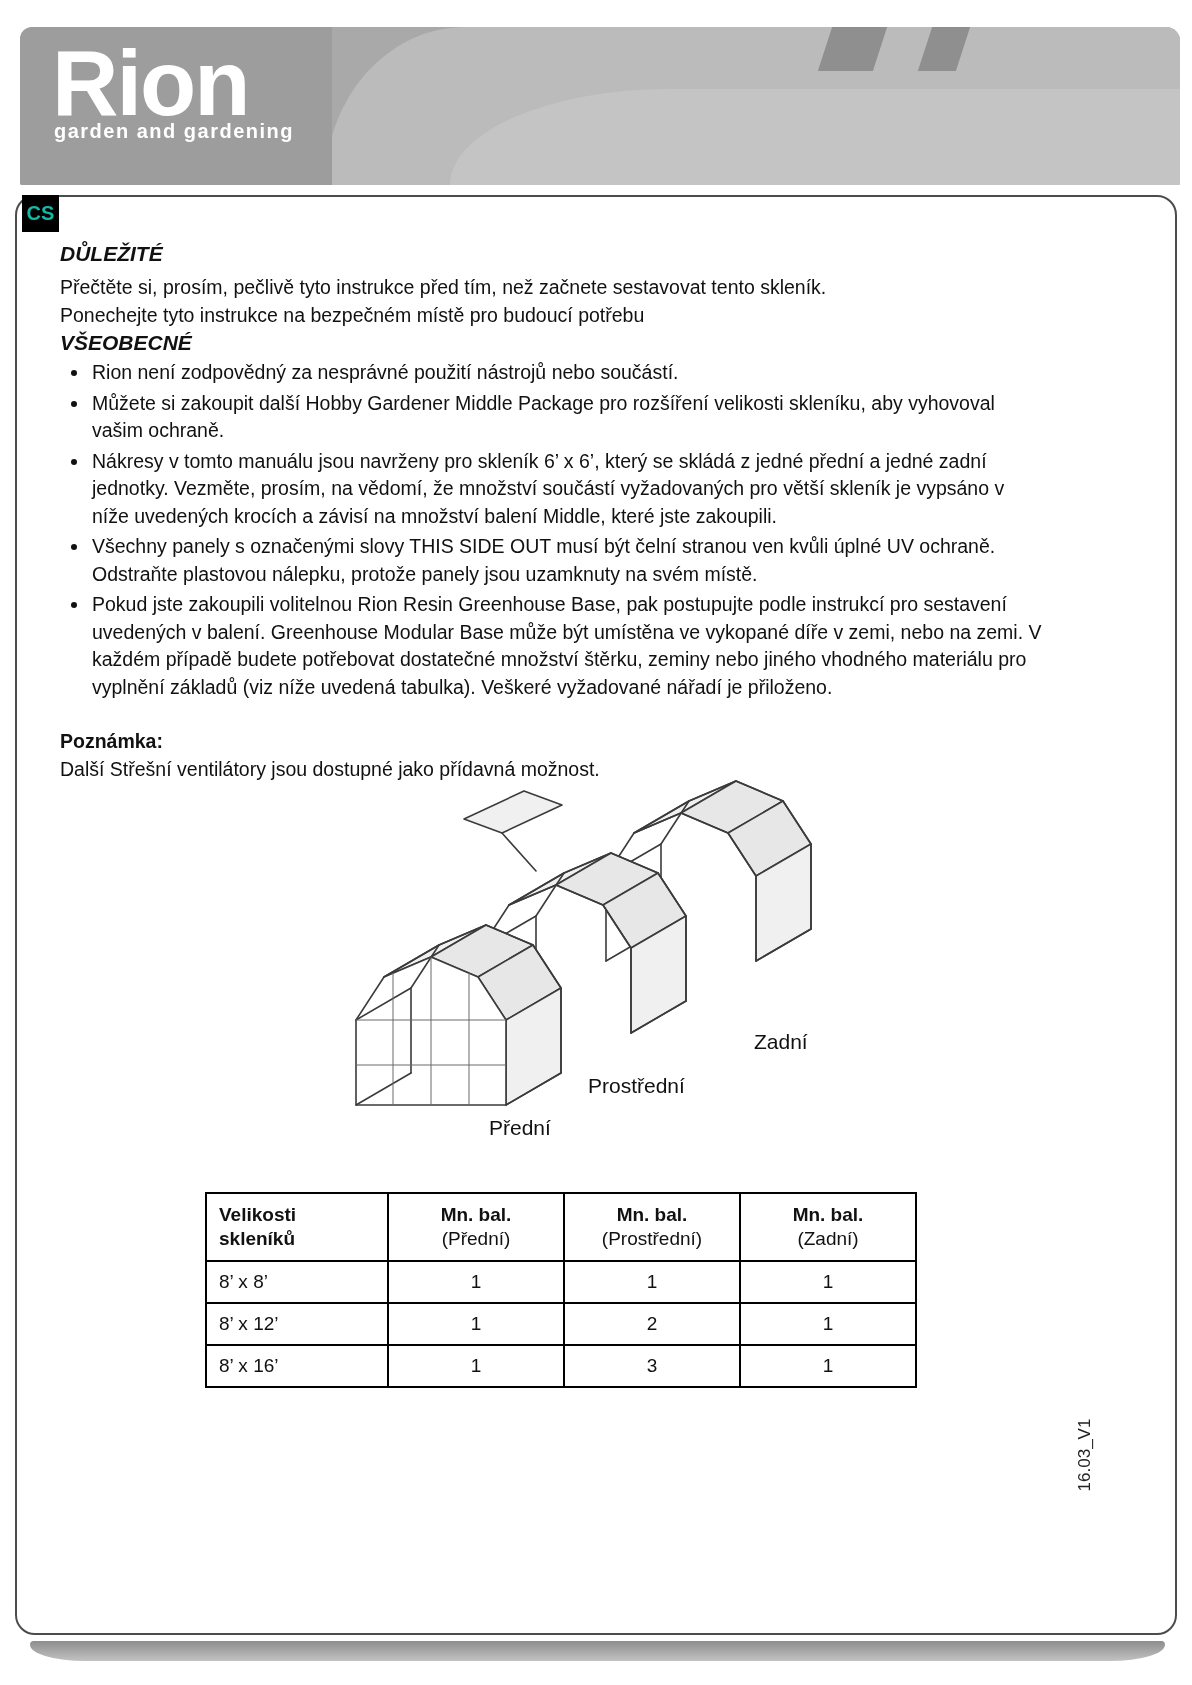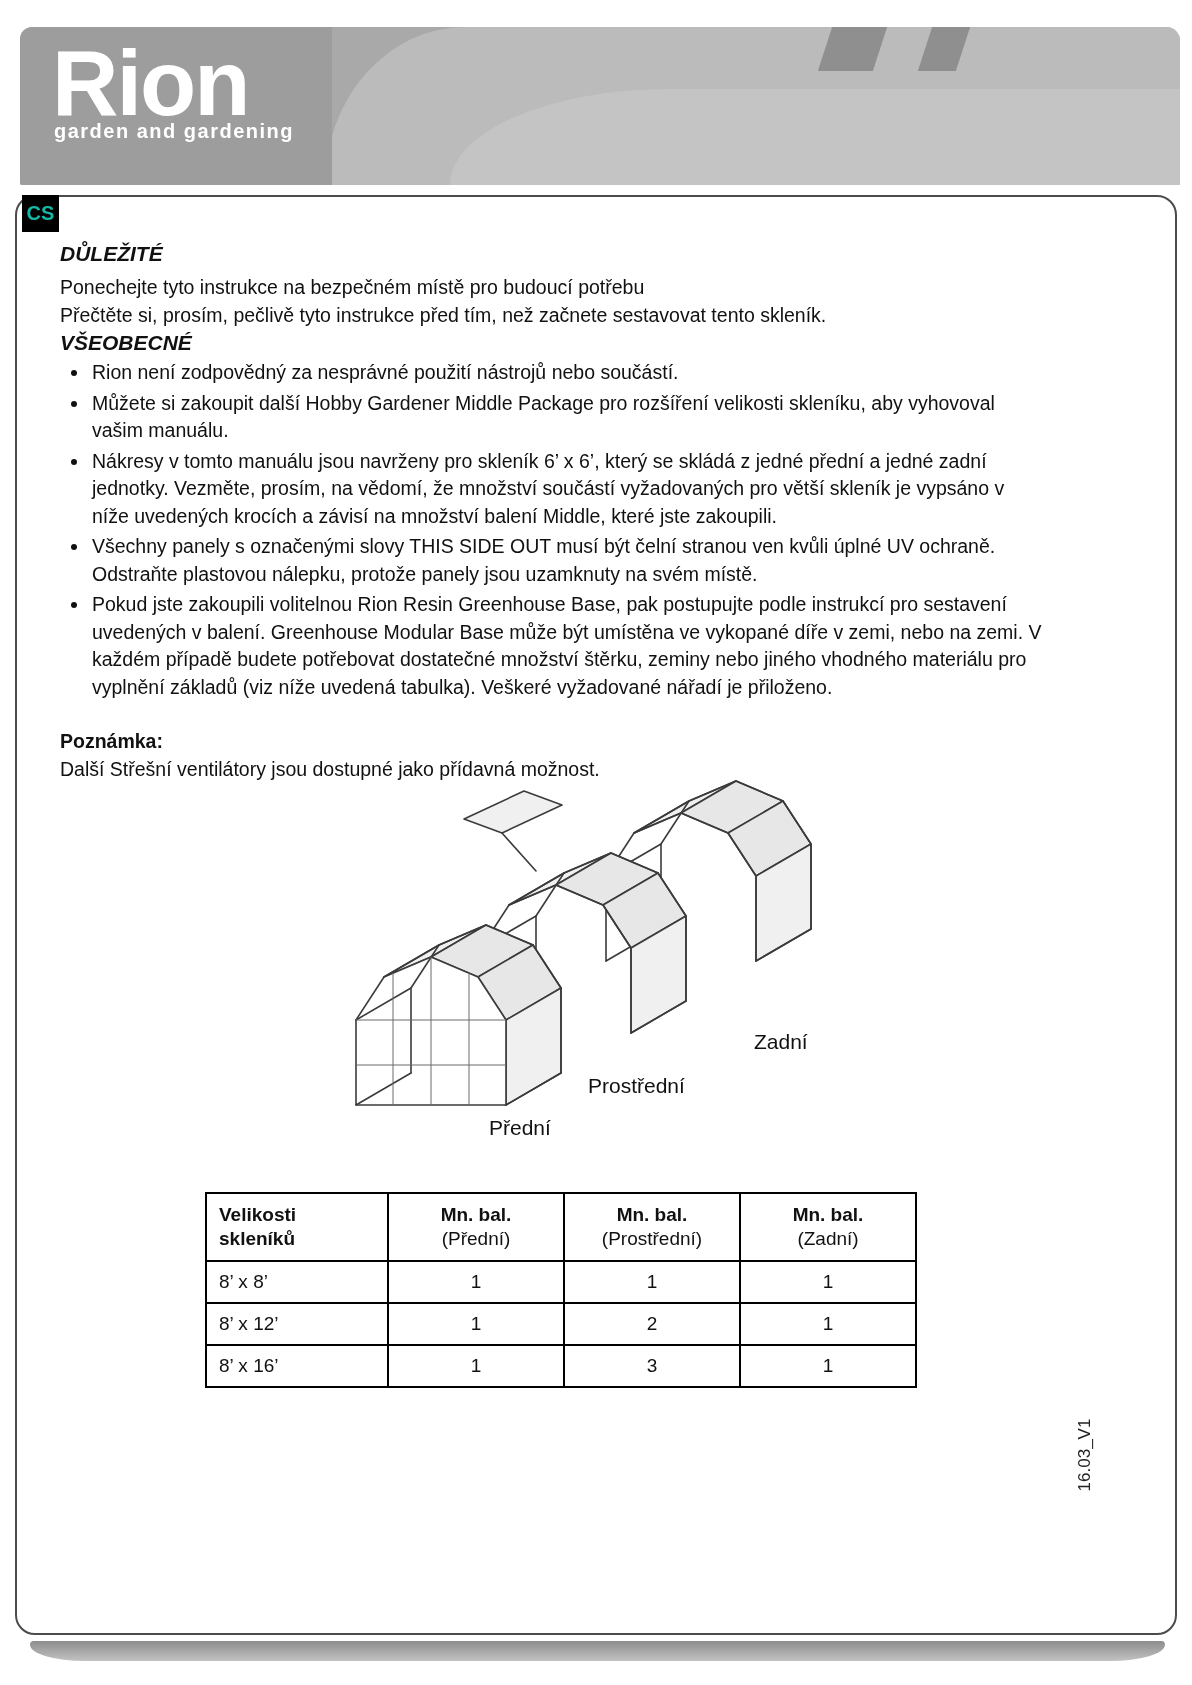--- a/index.html
+++ b/index.html
@@ -107,27 +107,27 @@
       <div class="logo-sub">garden and gardening</div>
     </div>
   </div>
 
   <div class="cs-tag">CS</div>
 
   <div class="content-frame"></div>
 
   <div class="content">
     <h2 class="sec-title">DŮLEŽITÉ</h2>
+    <p>Přečtěte si, prosím, pečlivě tyto instrukce před tím, než začnete sestavovat tento skleník.</p>
     <p>Ponechejte tyto instrukce na bezpečném místě pro budoucí potřebu</p>
-    <p>Přečtěte si, prosím, pečlivě tyto instrukce před tím, než začnete sestavovat tento skleník.</p>
 
     <h2 class="sec-title general">VŠEOBECNÉ</h2>
     <ul class="bullets">
       <li>Rion není zodpovědný za nesprávné použití nástrojů nebo součástí.</li>
-      <li>Můžete si zakoupit další Hobby Gardener Middle Package pro rozšíření velikosti skleníku, aby vyhovoval vašim manuálu.</li>
+      <li>Můžete si zakoupit další Hobby Gardener Middle Package pro rozšíření velikosti skleníku, aby vyhovoval vašim ochraně.</li>
       <li>Nákresy v tomto manuálu jsou navrženy pro skleník 6’ x 6’, který se skládá z jedné přední a jedné zadní jednotky. Vezměte, prosím, na vědomí, že množství součástí vyžadovaných pro větší skleník je vypsáno v níže uvedených krocích a závisí na množství balení Middle, které jste zakoupili.</li>
       <li>Všechny panely s označenými slovy THIS SIDE OUT musí být čelní stranou ven kvůli úplné UV ochraně. Odstraňte plastovou nálepku, protože panely jsou uzamknuty na svém místě.</li>
       <li>Pokud jste zakoupili volitelnou Rion Resin Greenhouse Base, pak postupujte podle instrukcí pro sestavení uvedených v balení. Greenhouse Modular Base může být umístěna ve vykopané díře v zemi, nebo na zemi. V každém případě budete potřebovat dostatečné množství štěrku, zeminy nebo jiného vhodného materiálu pro vyplnění základů (viz níže uvedená tabulka). Veškeré vyžadované nářadí je přiloženo.</li>
     </ul>
 
     <p class="note-label">Poznámka:</p>
     <p>Další Střešní ventilátory jsou dostupné jako přídavná možnost.</p>
   </div>
 
   <div class="diagram">

